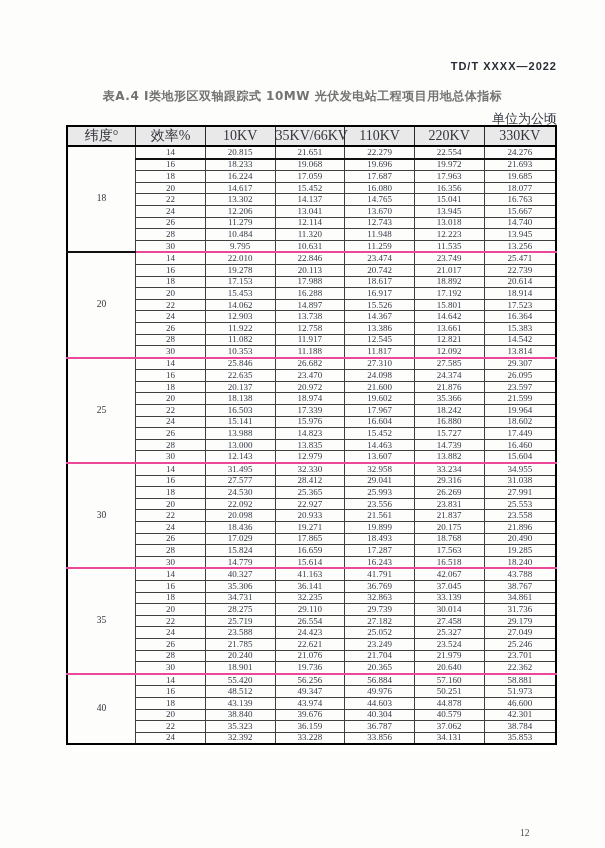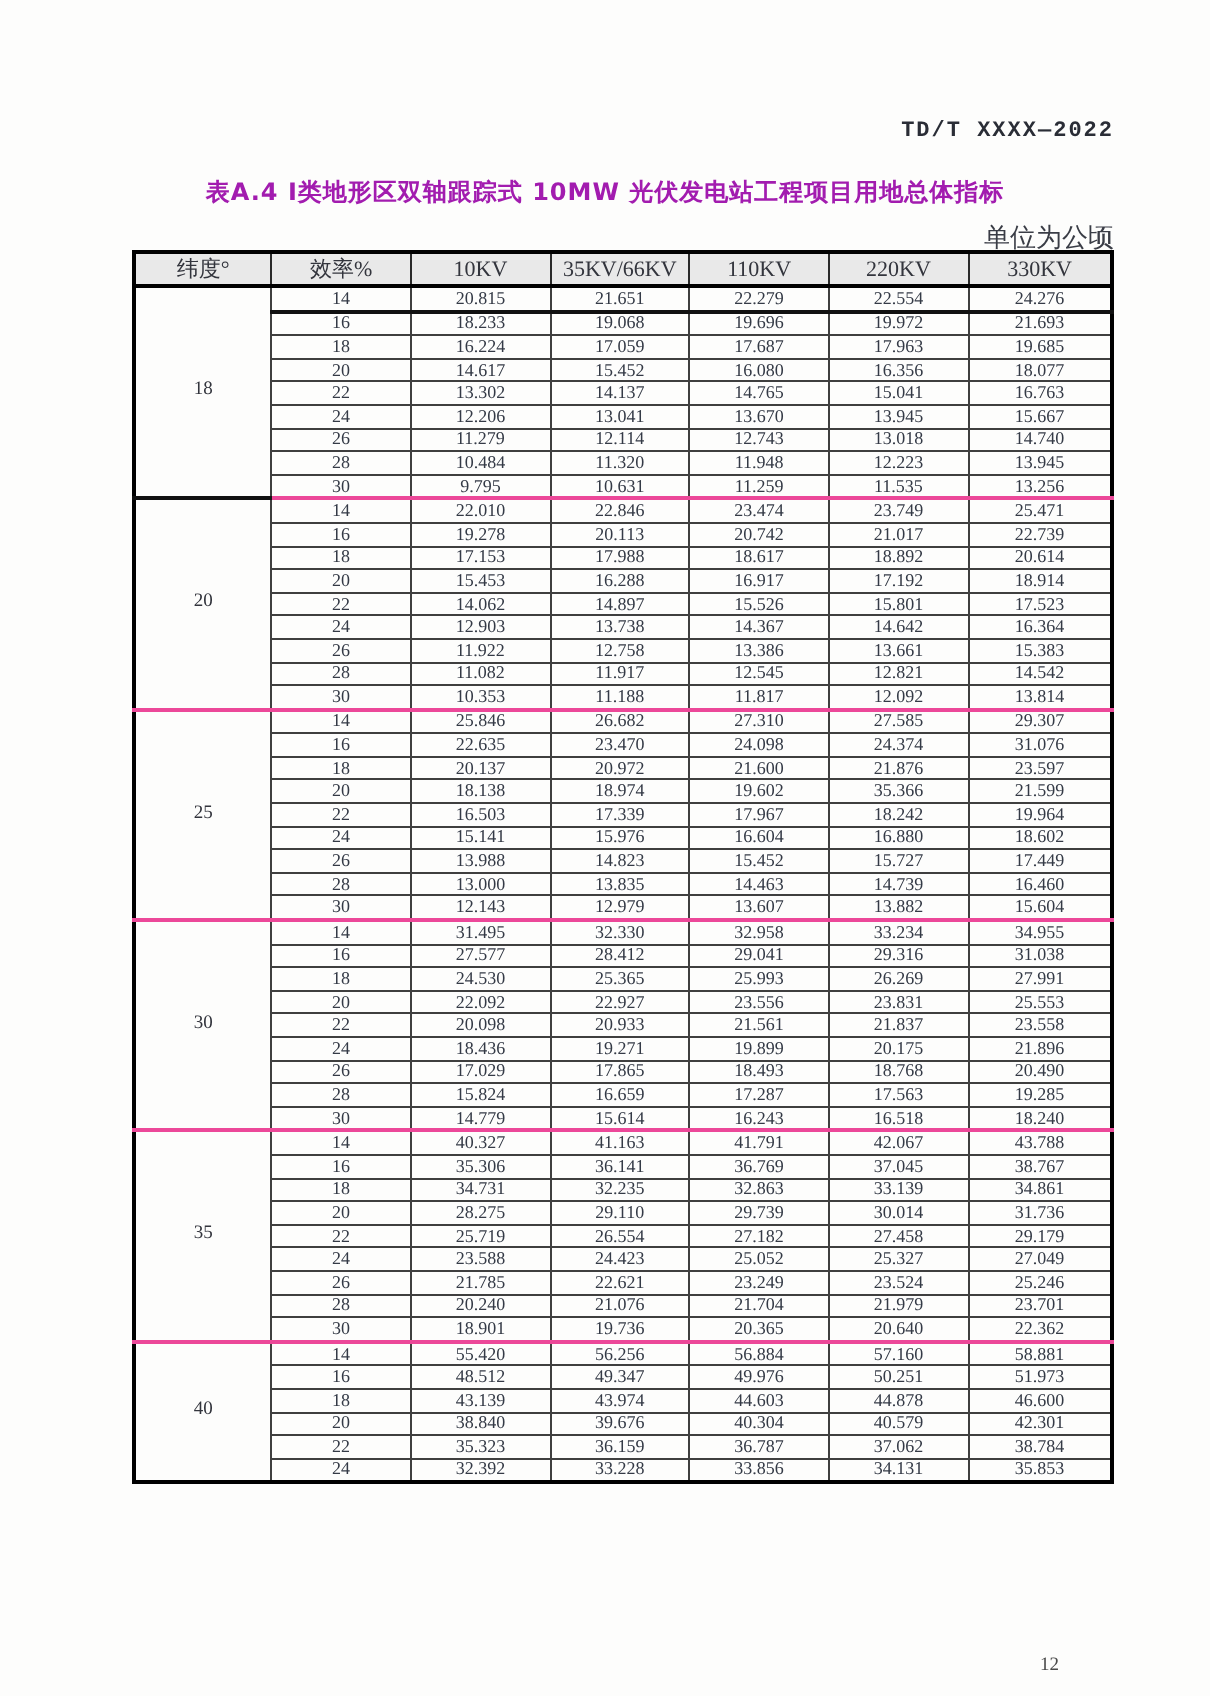--- a/index.html
+++ b/index.html
@@ -5,47 +5,47 @@
   html,body{margin:0;padding:0;}
   body{
     width:605px;height:848px;position:relative;overflow:hidden;
     background:#fdfdfc;
     font-family:"Liberation Serif","DejaVu Serif",serif;
     color:#2e3138;
   }
   .doc-code{
     position:absolute;top:60px;left:66px;width:491px;
     text-align:right;
-    font-family:Liberation Mono, monospace;
+    font-family:Liberation Sans, sans-serif;
     font-weight:bold;font-size:11px;letter-spacing:1px;color:#2a2d36;
   }
   .doc-title{
     position:absolute;top:88px;left:0;width:605px;
     text-align:center;
     font-family:"DejaVu Sans","Liberation Sans",sans-serif;
-    font-weight:bold;font-size:12px;color:#a21caf;
+    font-weight:bold;font-size:12px;color:#737373;
     letter-spacing:0.5px;
   }
   .unit-note{
     position:absolute;top:110px;left:66px;width:491px;
     text-align:right;font-size:13px;color:#3a3d46;
     font-family:"DejaVu Sans","Liberation Sans",sans-serif;
   }
   table.main{
     position:absolute;top:125px;left:66px;width:491px;
     border-collapse:collapse;table-layout:fixed;
     border:2px solid #000;
   }
   table.main th{
     height:13px;
     border:1px solid #2a2a2a;
     border-bottom:2px solid #000;
     background:#e9e9e9;
     font-weight:normal;
-    font-size:11px;color:#33353d;
+    font-size:14px;color:#33353d;
     padding:0;text-align:center;
     font-family:"Liberation Serif","DejaVu Serif",serif;
   }
   table.main td{
     height:10.6px;
     border:1px solid #3f3f3f;
     font-size:9px;color:#343a46;
     padding:0;text-align:center;vertical-align:middle;
     line-height:1;
     white-space:nowrap;
@@ -250,21 +250,21 @@
           <td>27.310</td>
           <td>27.585</td>
           <td>29.307</td>
         </tr>
         <tr>
           <td>16</td>
           <td>22.635</td>
           <td>23.470</td>
           <td>24.098</td>
           <td>24.374</td>
-          <td>31.076</td>
+          <td>26.095</td>
         </tr>
         <tr>
           <td>18</td>
           <td>20.137</td>
           <td>20.972</td>
           <td>21.600</td>
           <td>21.876</td>
           <td>23.597</td>
         </tr>
         <tr>

